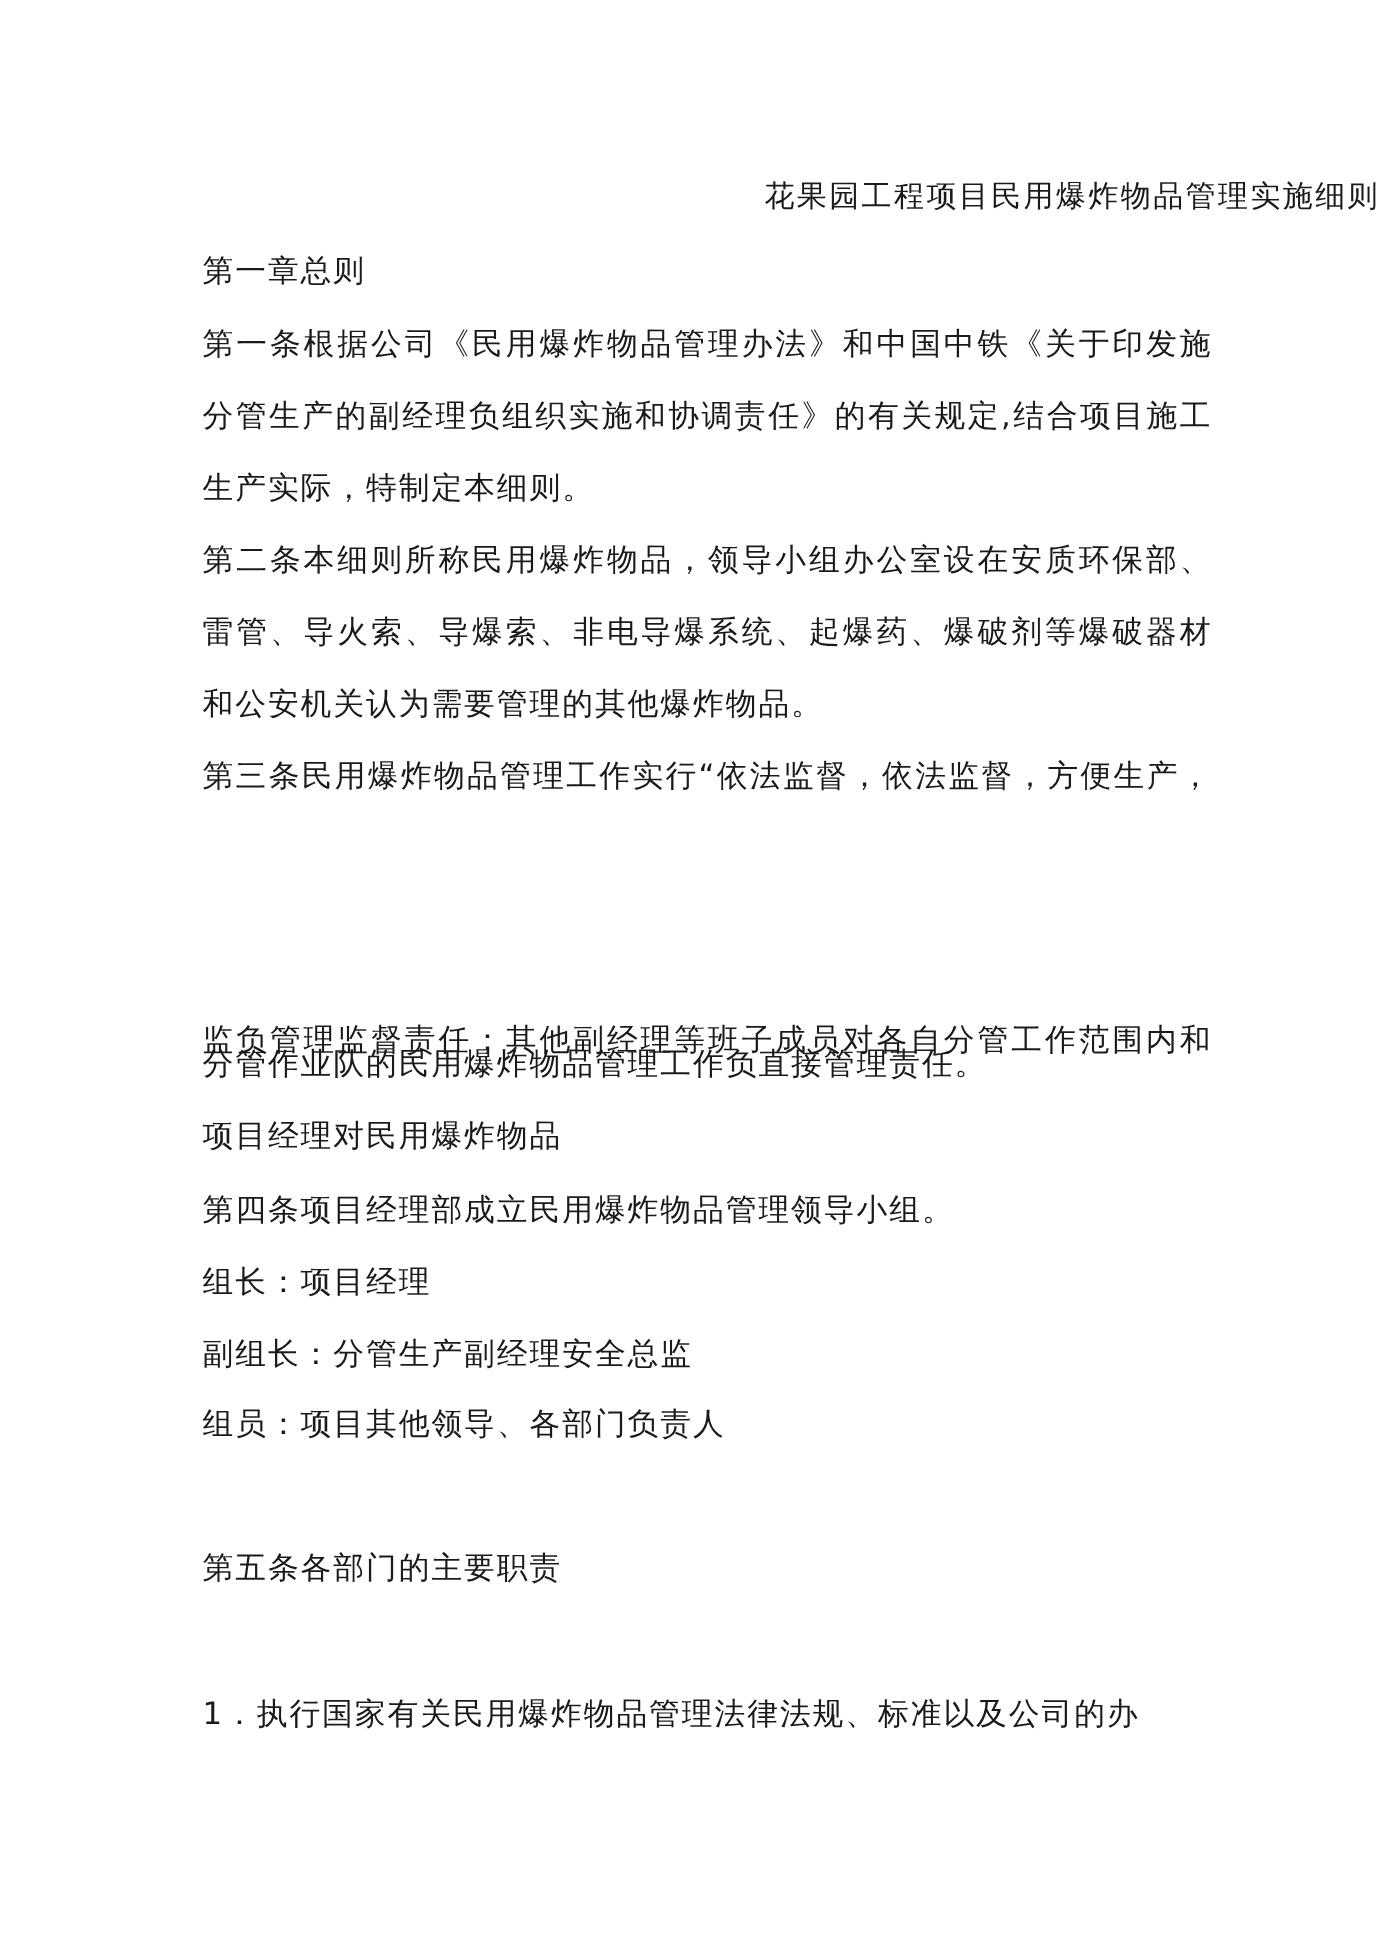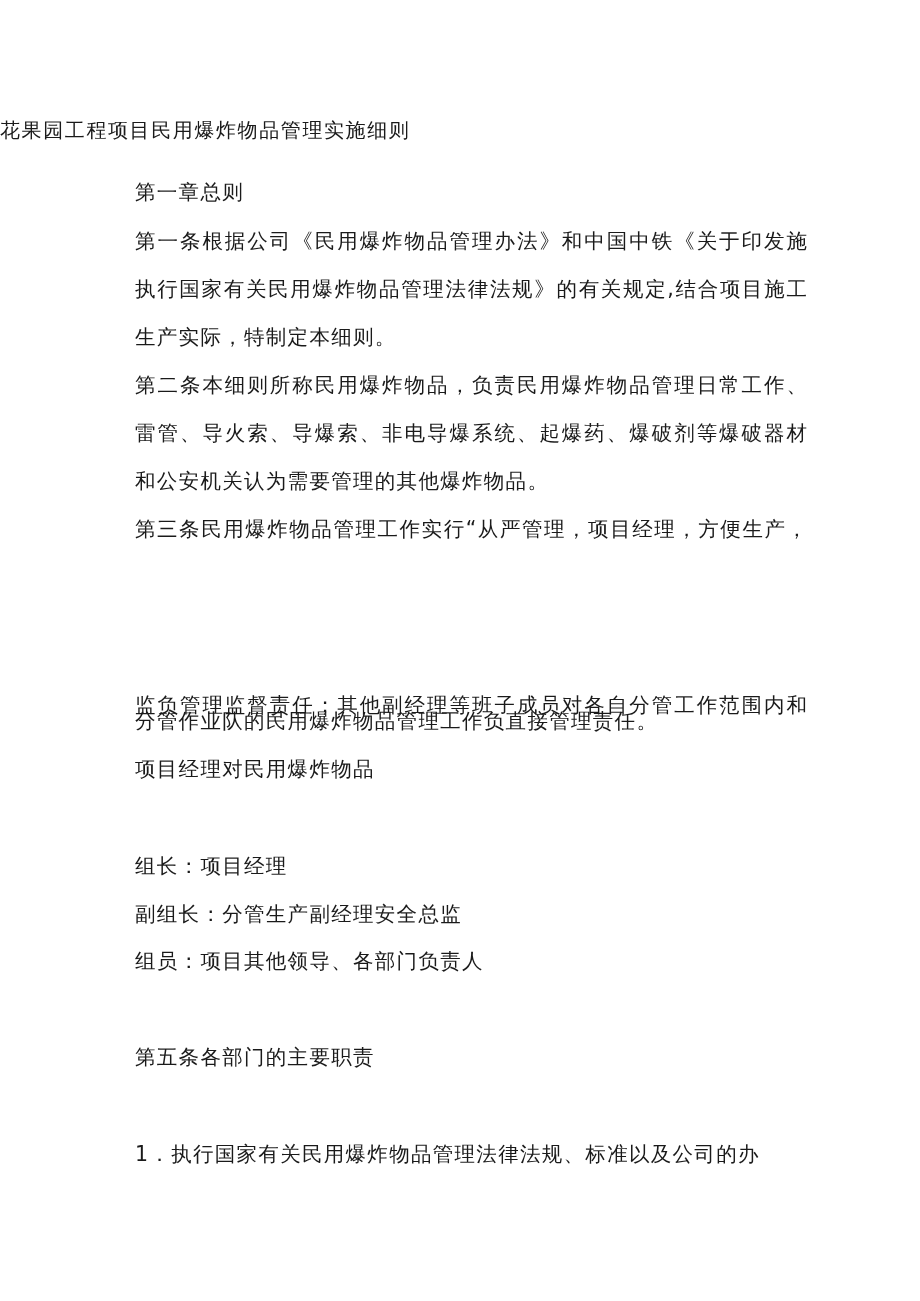--- a/index.html
+++ b/index.html
@@ -1,43 +1,44 @@
 <!DOCTYPE html>
 <html><head>
 <meta charset="utf-8">
 <style>
   html, body { margin: 0; padding: 0; background: #ffffff; }
   body { width: 920px; height: 1301px; position: relative; overflow: hidden;
          font-family: "DejaVu Sans", "Liberation Sans", sans-serif; color: #1a1a1a; }
   .page { position: absolute; left: 0; top: 0; width: 920px; height: 1301px; }
   .line { position: absolute; left: 135px; font-size: 20.5px; line-height: 24px;
-          white-space: nowrap; letter-spacing: 1.3px; margin-top: 12px; }
-  .title { position: absolute; left: 0; width: 920px; text-align: left; top: 118px;
+          white-space: nowrap; letter-spacing: 1.3px; }
+  .title { position: absolute; left: 0; width: 920px; text-align: right; top: 118px;
            font-size: 20px; line-height: 24px; letter-spacing: 1.6px; white-space: nowrap; }
   .justify { width: 672px; text-align: justify; text-align-last: justify; letter-spacing: 0; }
 </style>
 </head>
 <body>
 
 <div class="page">
   <div class="title">花果园工程项目民用爆炸物品管理实施细则</div>
 
   <div class="line" style="top:168px">第一章总则</div>
 
   <div class="line justify" style="top:217px">第一条根据公司《民用爆炸物品管理办法》和中国中铁《关于印发施</div>
-  <div class="line justify" style="top:265px">执行国家有关民用爆炸物品管理法律法规》的有关规定,结合项目施工</div>
+  <div class="line justify" style="top:265px">分管生产的副经理负组织实施和协调责任》的有关规定,结合项目施工</div>
   <div class="line" style="top:313px">生产实际，特制定本细则。</div>
 
-  <div class="line justify" style="top:361px">第二条本细则所称民用爆炸物品，负责民用爆炸物品管理日常工作、</div>
+  <div class="line justify" style="top:361px">第二条本细则所称民用爆炸物品，领导小组办公室设在安质环保部、</div>
   <div class="line justify" style="top:409px">雷管、导火索、导爆索、非电导爆系统、起爆药、爆破剂等爆破器材</div>
   <div class="line" style="top:457px">和公安机关认为需要管理的其他爆炸物品。</div>
 
-  <div class="line justify" style="top:505px">第三条民用爆炸物品管理工作实行“从严管理，项目经理，方便生产，</div>
+  <div class="line justify" style="top:505px">第三条民用爆炸物品管理工作实行“依法监督，依法监督，方便生产，</div>
   <div class="line justify" style="top:681px">监负管理监督责任；其他副经理等班子成员对各自分管工作范围内和</div>
   <div class="line" style="top:697px">分管作业队的民用爆炸物品管理工作负直接管理责任。</div>
 
   <div class="line" style="top:745px">项目经理对民用爆炸物品</div>
+  <div class="line" style="top:794px">第四条项目经理部成立民用爆炸物品管理领导小组。</div>
   <div class="line" style="top:842px">组长：项目经理</div>
   <div class="line" style="top:890px">副组长：分管生产副经理安全总监</div>
   <div class="line" style="top:937px">组员：项目其他领导、各部门负责人</div>
   <div class="line" style="top:1033px">第五条各部门的主要职责</div>
   <div class="line" style="top:1130px">1．执行国家有关民用爆炸物品管理法律法规、标准以及公司的办</div>
 </div>
 
 </body></html>

